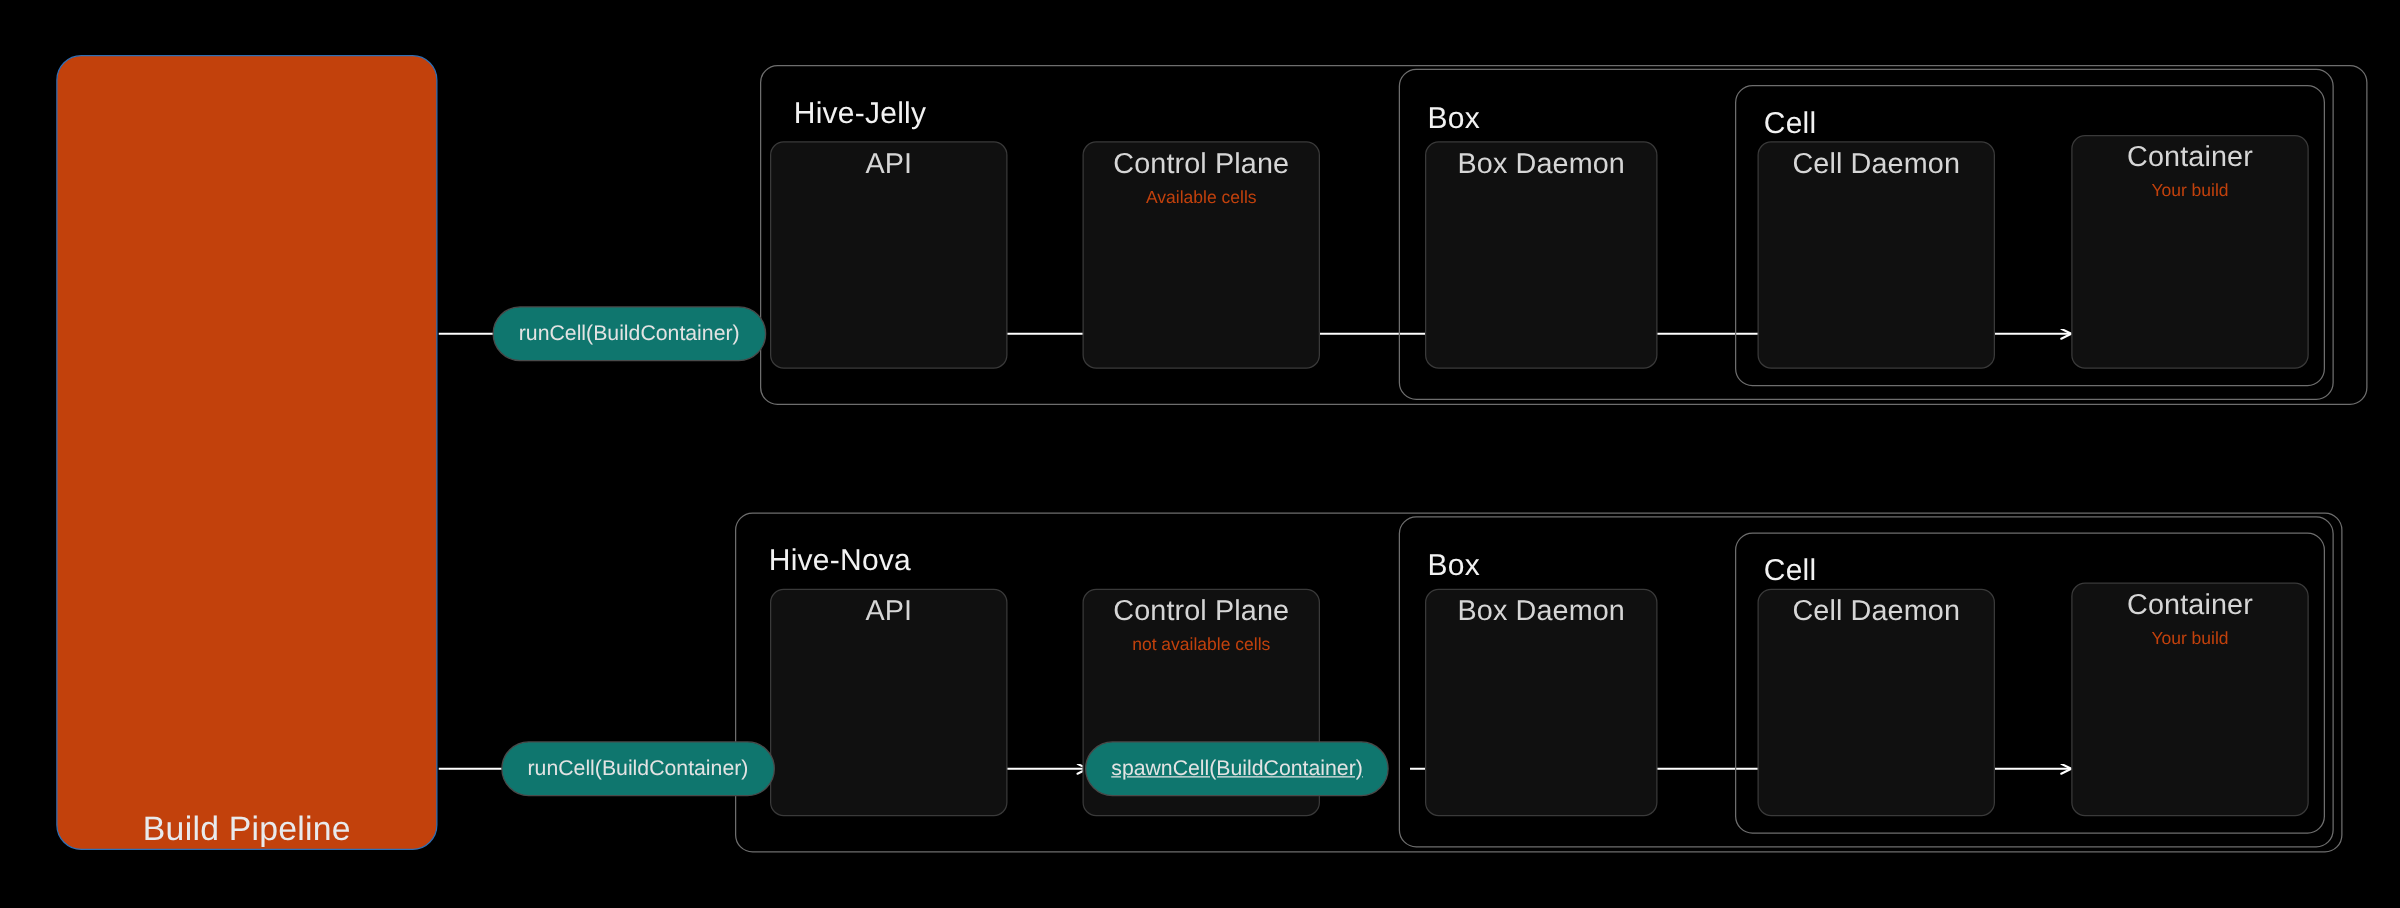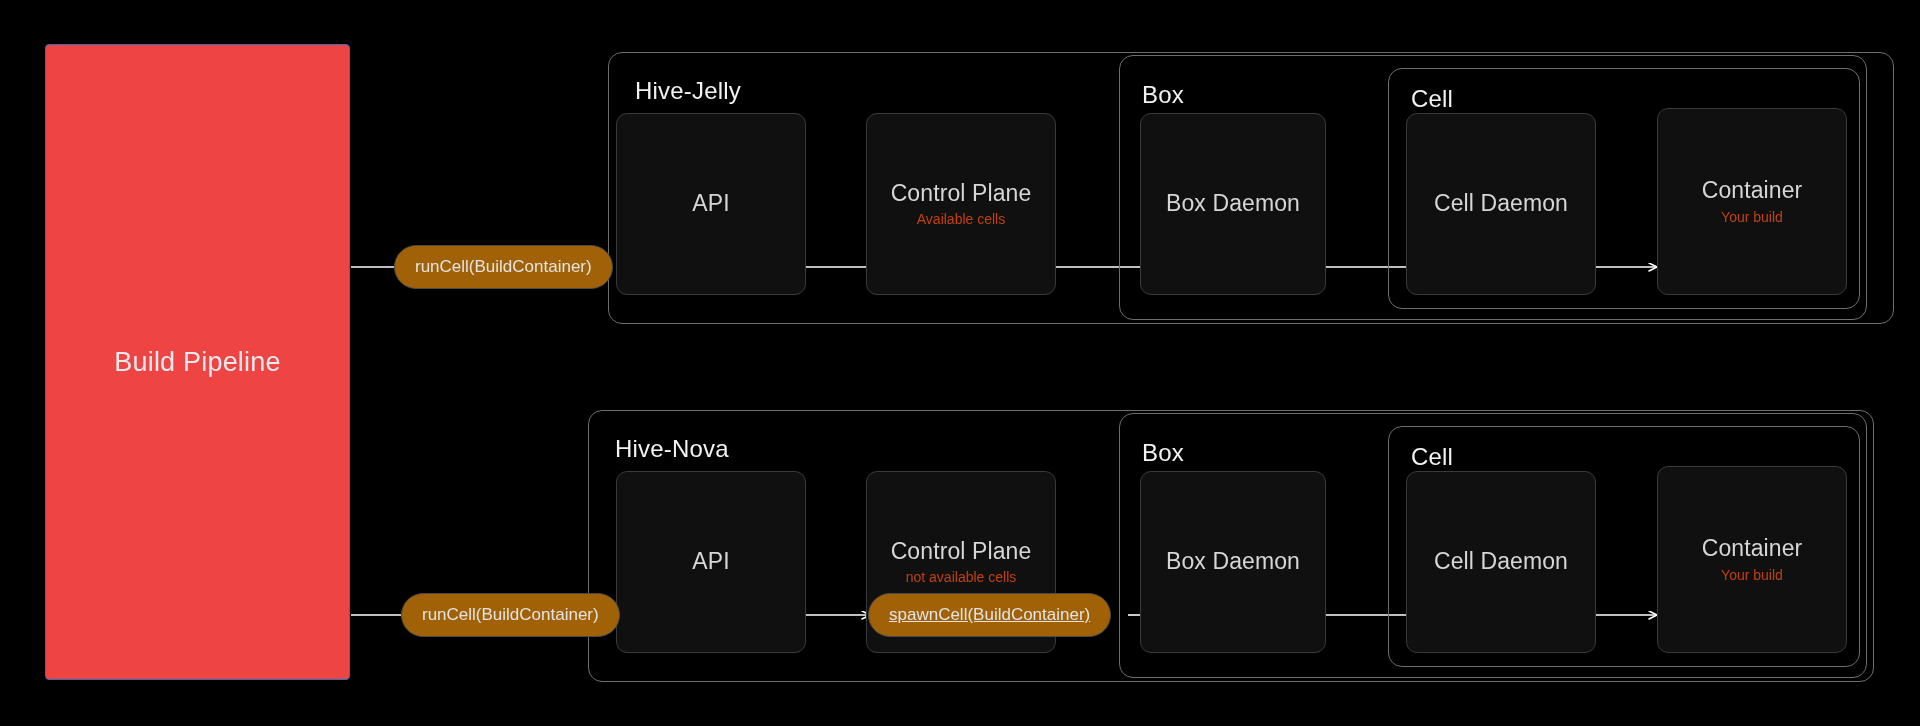--- a/index.html
+++ b/index.html
@@ -21,25 +21,25 @@
     inset: 0;
   }
 
   
   .pipeline {
     position: absolute;
     left: 45px;
     top: 44px;
     width: 305px;
     height: 636px;
-    background: #ef4444;
+    background: #c2410c;
     border: 1px solid #2f6fb5;
-    border-radius: 4px;
+    border-radius: 20px;
     display: flex;
-    align-items: center;
+    align-items: flex-end;
     justify-content: center;
     box-sizing: border-box;
   }
   .pipeline-label {
     color: #e8eaed;
     font-size: 27px;
     letter-spacing: 0.2px;
   }
 
   
@@ -61,21 +61,21 @@
   
   .node {
     position: absolute;
     background: #101010;
     border: 1px solid #3a3a3a;
     border-radius: 11px;
     box-sizing: border-box;
     display: flex;
     flex-direction: column;
     align-items: center;
-    justify-content: center;
+    justify-content: flex-start;
     text-align: center;
     padding: 4px 8px;
   }
   .node-title {
     color: #d6d6d6;
     font-size: 23px;
     line-height: 1.12;
     letter-spacing: 0.1px;
   }
   .node-sub {
@@ -88,21 +88,21 @@
   
   .edge-svg {
     position: absolute;
     inset: 0;
     pointer-events: none;
   }
 
   
   .pill {
     position: absolute;
-    background: #a16207;
+    background: #0f766e;
     border: 1px solid #4a4a4a;
     border-radius: 999px;
     color: #e3e3e3;
     font-size: 17px;
     height: 44px;
     display: flex;
     align-items: center;
     justify-content: center;
     gap: 9px;
     padding: 0 20px;

